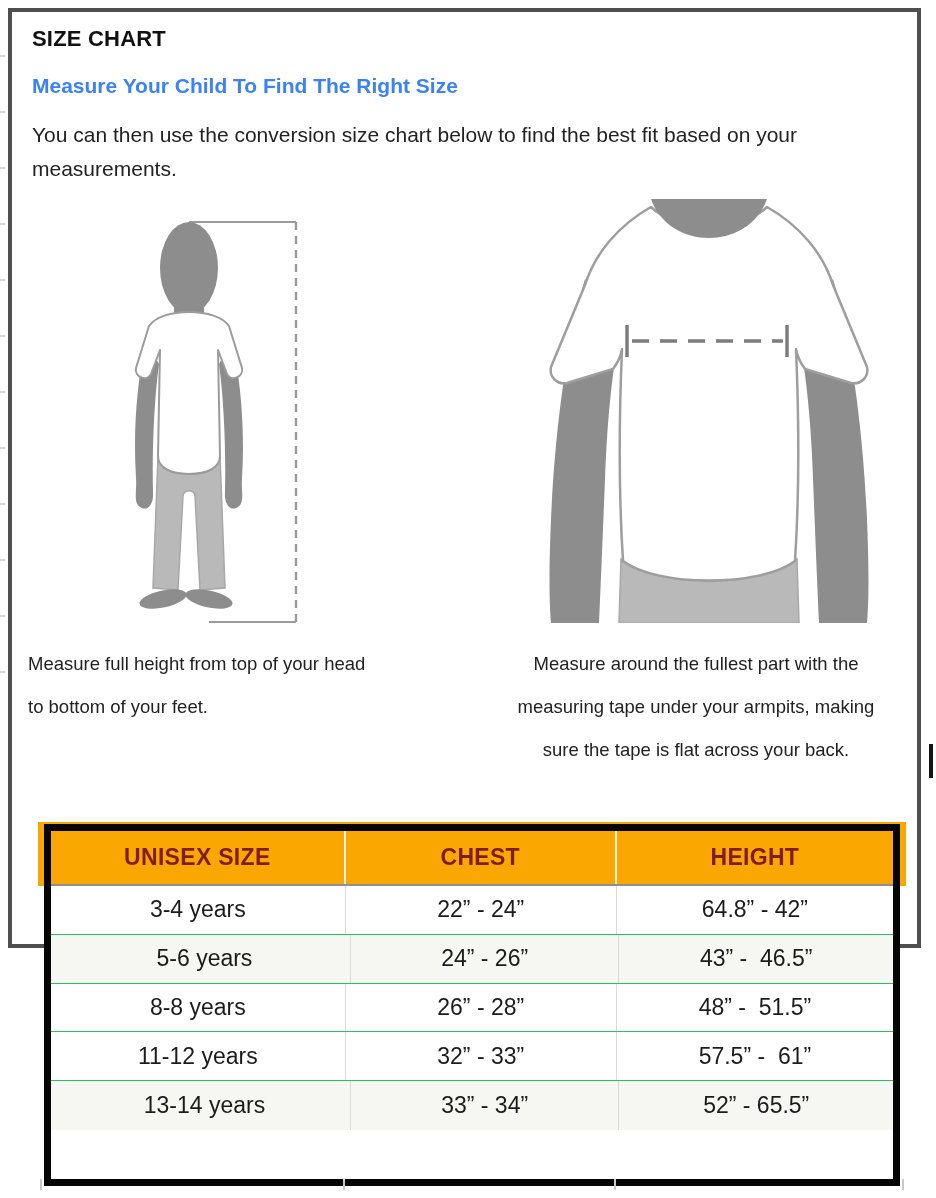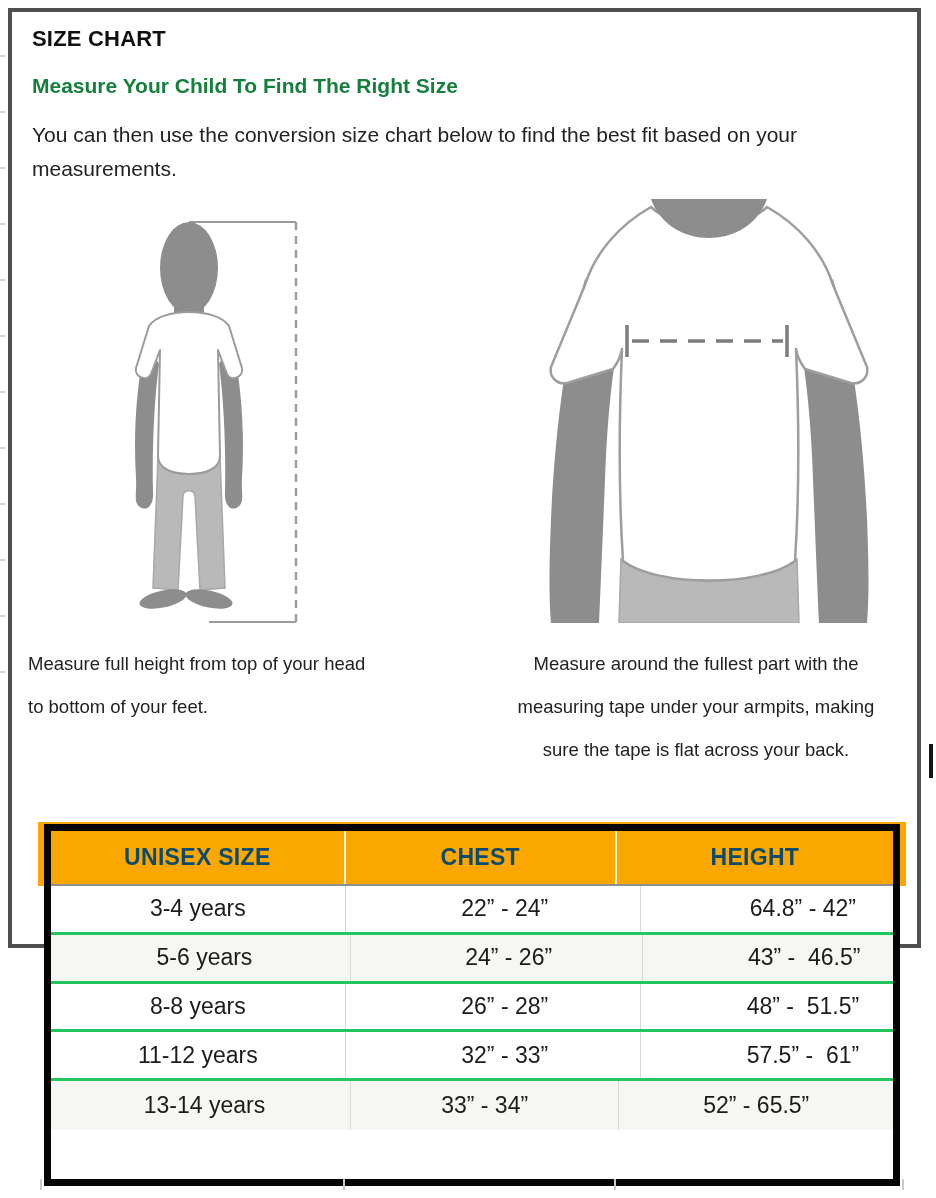--- a/index.html
+++ b/index.html
@@ -9,44 +9,44 @@
   
   .ruler-ticks{position:absolute;left:0;top:55px;width:5px;height:620px;
     background:repeating-linear-gradient(to bottom,#d6d6d6 0 2px,transparent 2px 56px);}
   .edge-artifact{position:absolute;left:929px;top:744px;width:4px;height:34px;background:#151515;}
   .below-tick{position:absolute;top:357px;width:2px;height:11px;background:#c9c9c9;}
 
   
   .info-box{position:absolute;left:8px;top:8px;width:913px;height:940px;
     border:4px solid #4f4f4f;background:#ffffff;box-sizing:border-box;}
   .box-title{position:absolute;left:20px;top:14px;font-size:22px;font-weight:800;letter-spacing:.2px;color:#111;}
-  .box-subtitle{position:absolute;left:20px;top:62px;font-size:21px;font-weight:700;color:#15803d;}
+  .box-subtitle{position:absolute;left:20px;top:62px;font-size:21px;font-weight:700;color:#3b82f6;}
   .box-intro{position:absolute;left:20px;top:106px;width:862px;font-size:21px;line-height:34px;color:#222;}
 
   .fig{position:absolute;}
   .fig-child{left:112px;top:204px;width:180px;height:410px;}
   .fig-shirt{left:527px;top:187px;width:340px;height:424px;}
 
   .caption{position:absolute;font-size:18.5px;line-height:43px;color:#222;}
   .caption-height{left:16px;top:630px;width:440px;text-align:left;}
   .caption-chest{left:470px;top:630px;width:428px;text-align:center;}
 
   
   .table-wrap{position:absolute;left:38px;top:822px;width:868px;height:368px;}
   .header-bleed{position:absolute;left:0;top:0;width:100%;height:64px;background:#fba702;}
   .size-table{position:absolute;left:6px;top:2px;width:856px;height:362px;box-sizing:border-box;
     border:7px solid #050505;background:#ffffff;display:grid;
     grid-template-rows:55px repeat(6,1fr);}
   .trow{display:grid;grid-template-columns:35% 32.2% 32.8%;}
   .trow.head{background:#fba702;border-bottom:2px solid #8f8f8f;}
-  .trow.head .cell{font-weight:700;font-size:23px;color:#0c4a6e;letter-spacing:.3px;}
+  .trow.head .cell{font-weight:700;font-size:23px;color:#7f1d1d;letter-spacing:.3px;}
   .trow.head .cell:not(:last-child){border-right:2px solid rgba(255,255,255,.85);}
   .trow.data{background:#ffffff;}
   .trow.data.alt{background:#f6f6f3;padding-left:8px;}
-  .trow.data:not(:last-child){border-bottom:3px solid #22c55e;gap:24px;}
+  .trow.data:not(:last-child){border-bottom:1px solid #22c55e;}
   .trow.data .cell:not(:last-child){border-right:1px solid #dadada;}
   .cell{display:flex;align-items:center;justify-content:center;
     font-size:23px;color:#1b1b1b;white-space:pre;}
 </style>
 </head>
 <body>
 
 <div class="ruler-ticks"></div>
 <div class="edge-artifact"></div>
 

